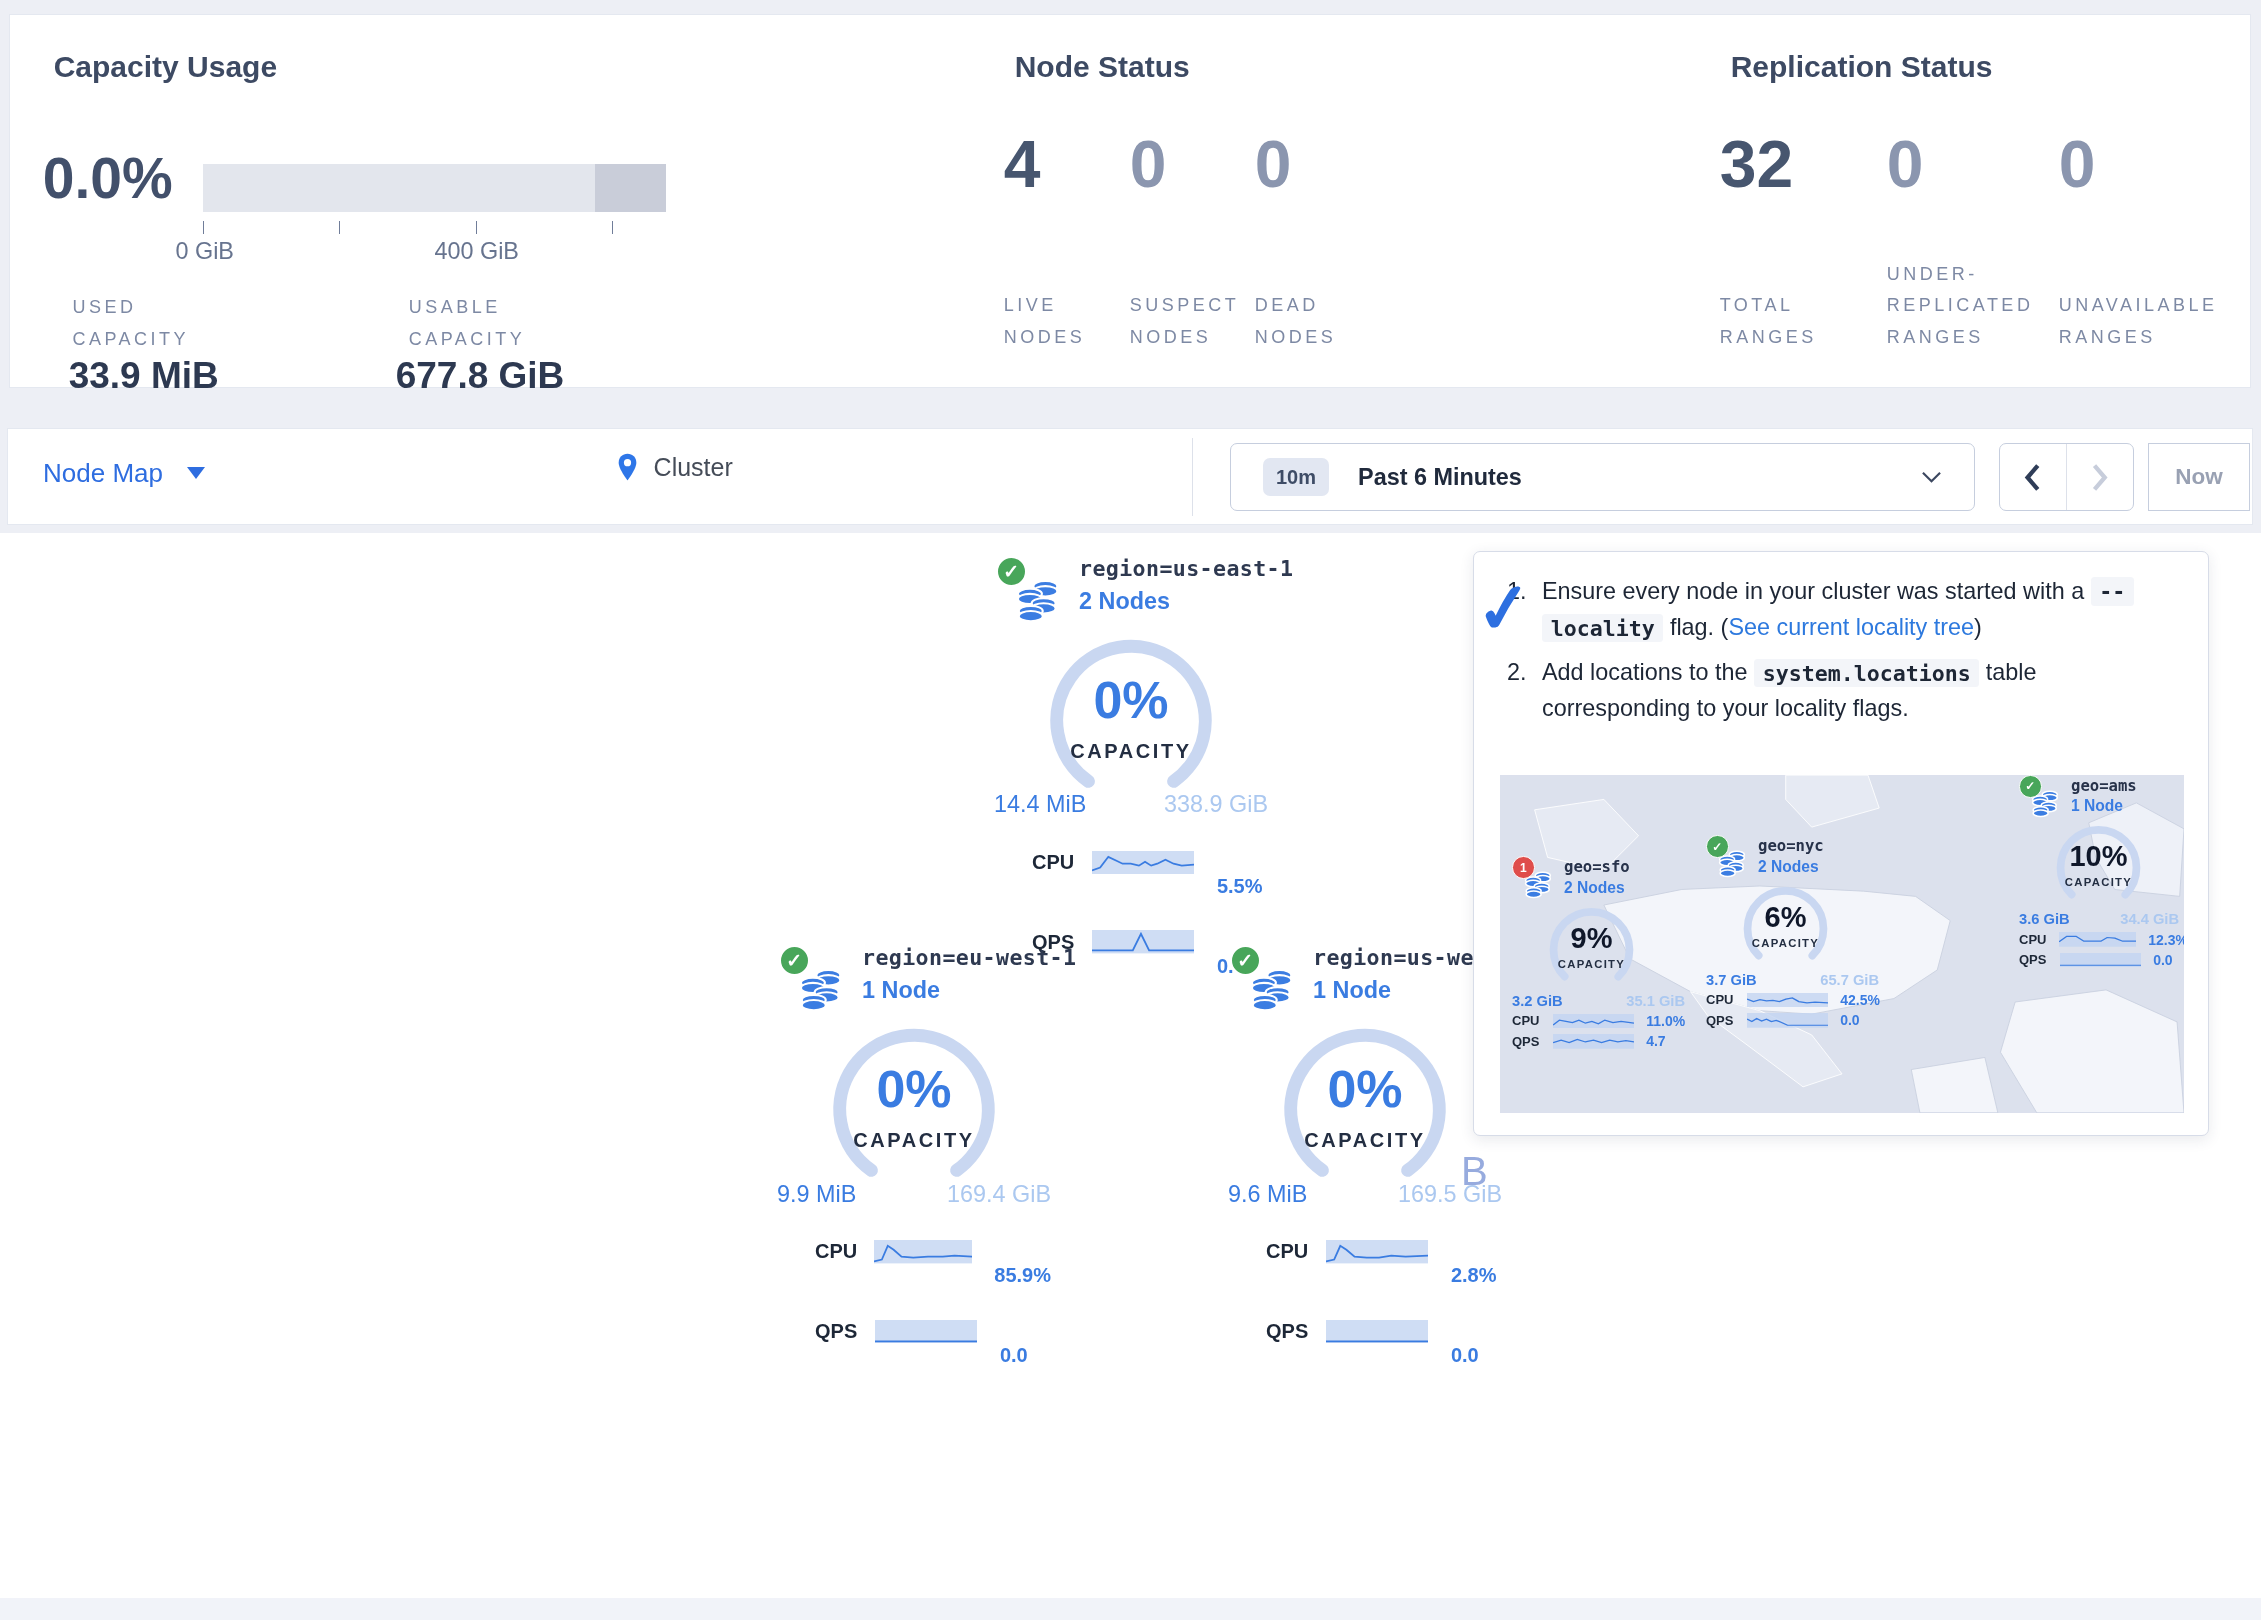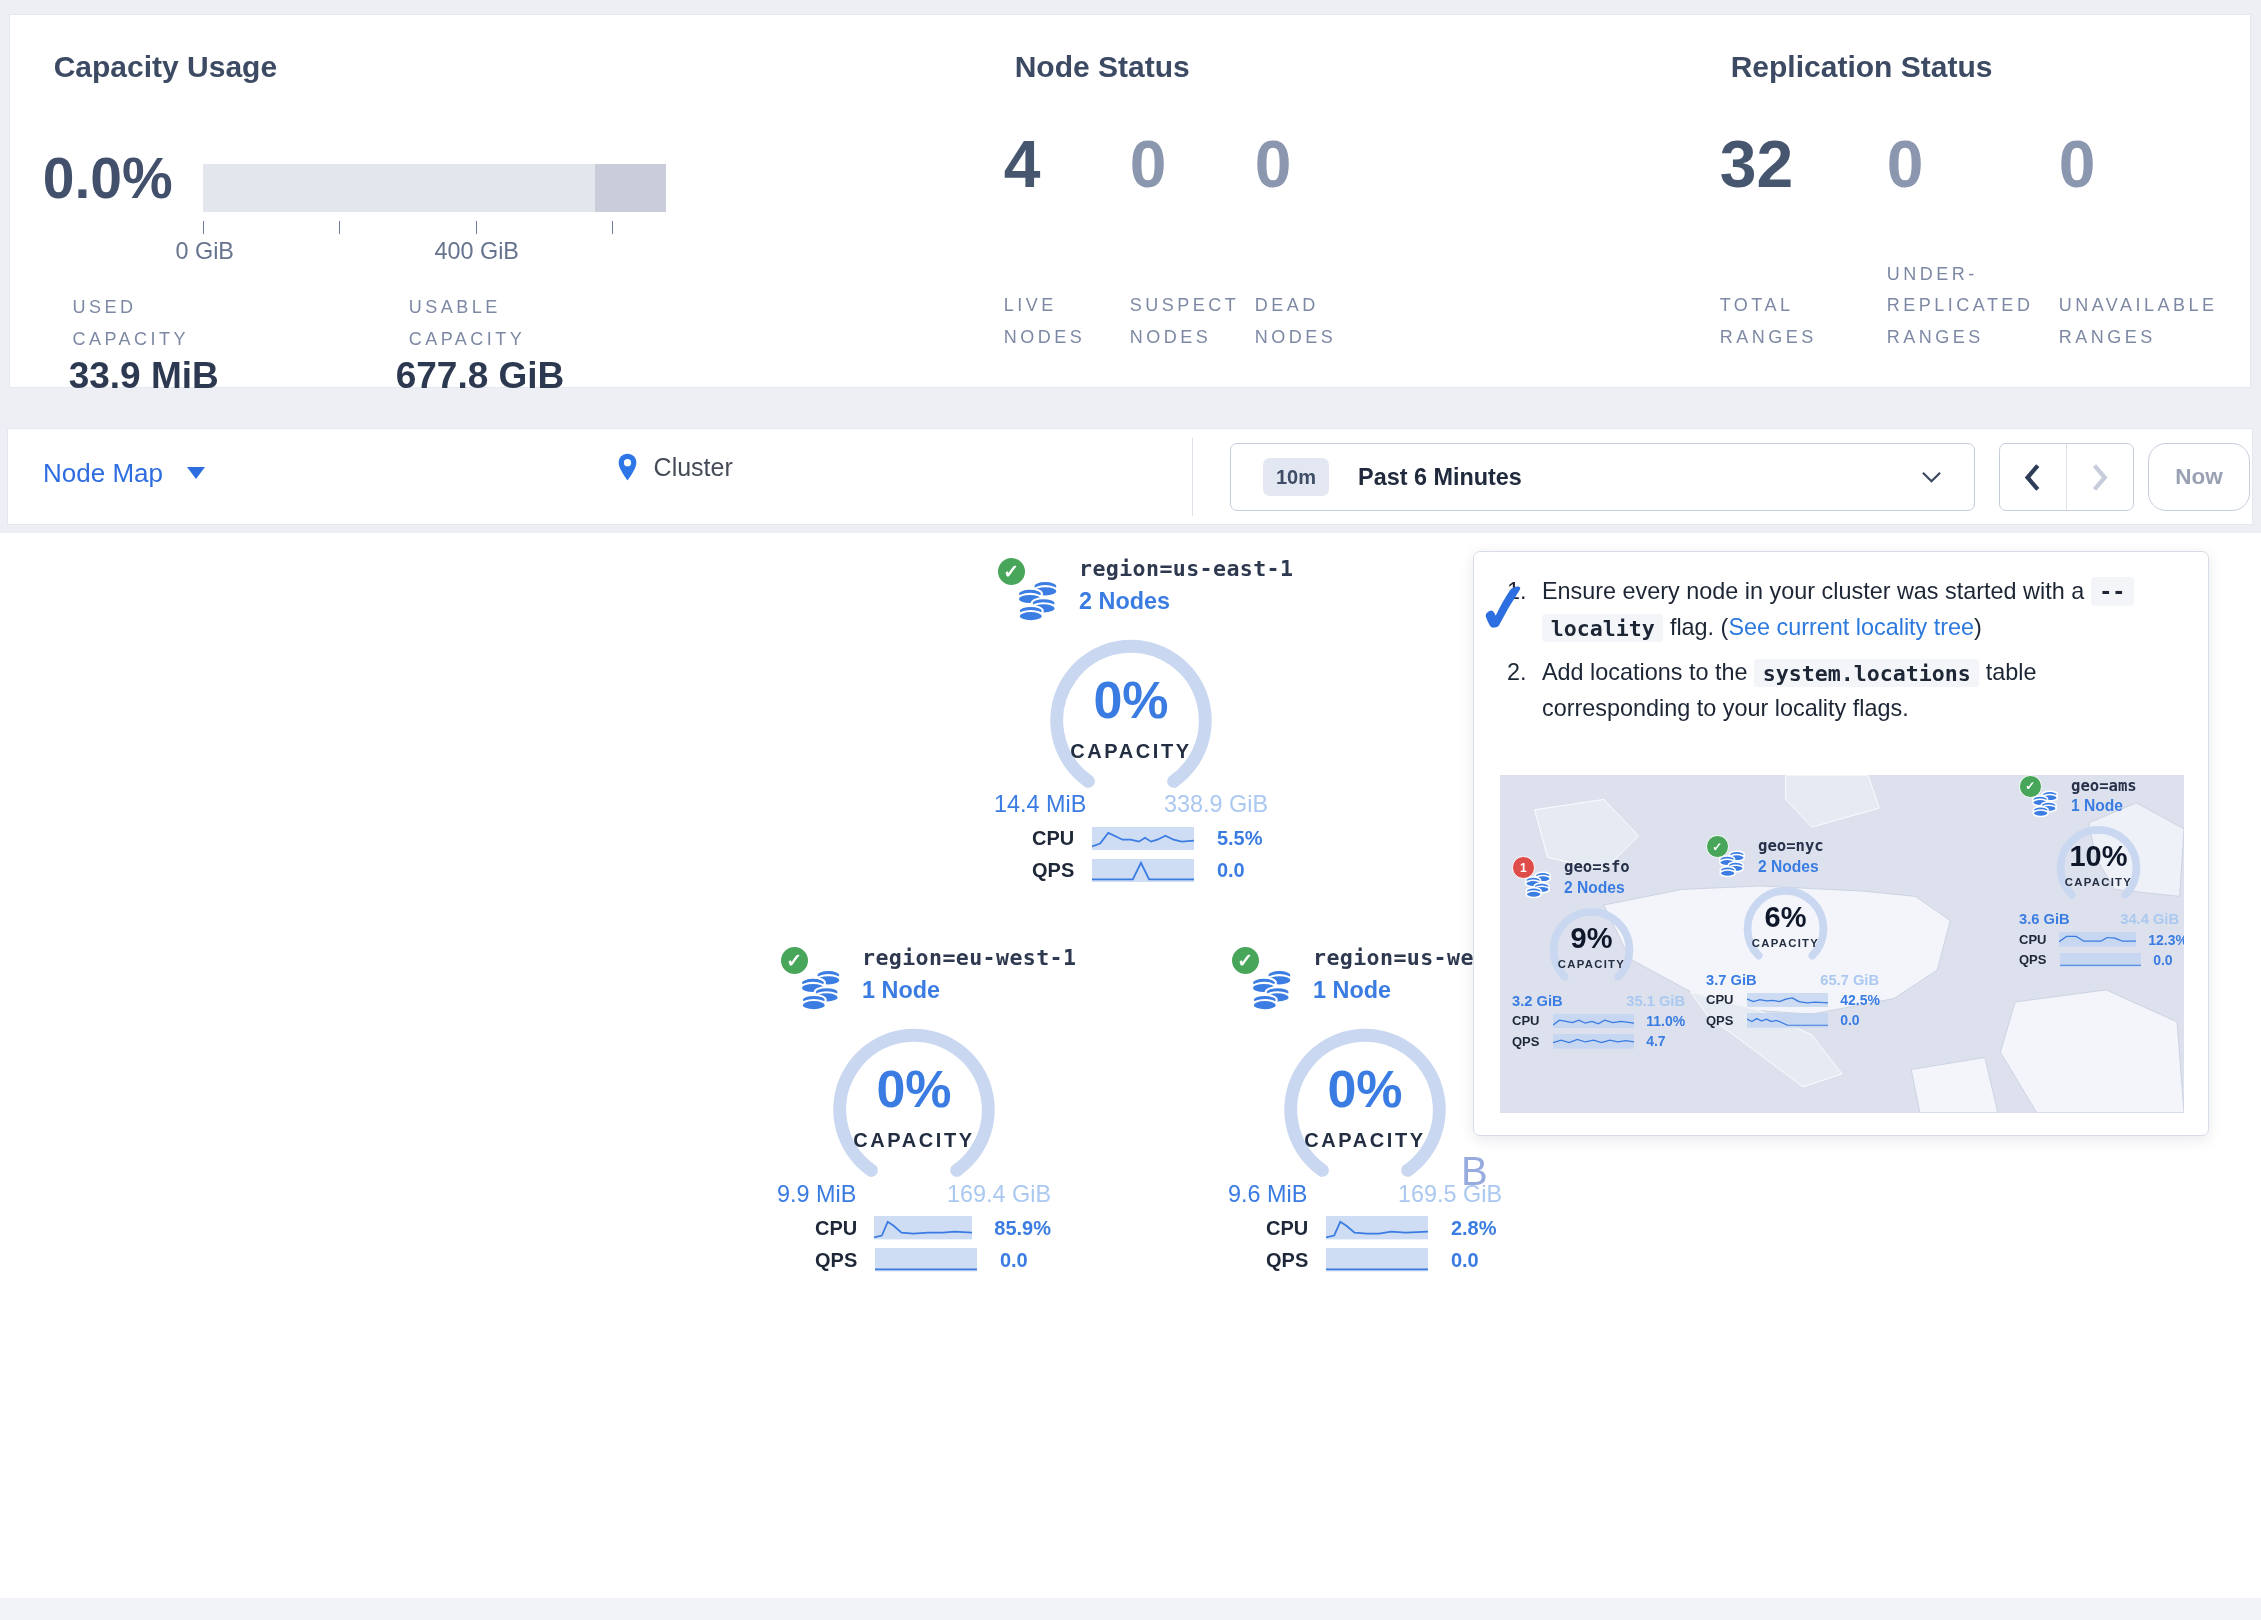--- a/index.html
+++ b/index.html
@@ -32,42 +32,42 @@
   .nm-caret{width:0;height:0;border-left:9.5px solid transparent;border-right:9.5px solid transparent;border-top:12px solid #2e6de0;}
   .crumb{position:absolute;left:609px;top:24px;display:flex;align-items:center;gap:15.6px;font-size:25px;color:#454c58;}
   .tb-divider{position:absolute;left:1184px;top:8.7px;height:78px;width:0.9px;background:#dde1ea;}
   .timebox{position:absolute;left:1222px;top:14px;width:745px;height:68px;border:0.9px solid #c6cede;border-radius:7px;box-sizing:border-box;display:flex;align-items:center;padding:0 32px;gap:29px;background:#fff;cursor:pointer;}
   .badge10m{background:#e2e7f2;border-radius:7px;padding:7.8px 13px;font-size:20px;font-weight:700;color:#3e4c66;}
   .tlabel{font-size:23.4px;font-weight:700;color:#202a3c;}
   .tchev{margin-left:auto;}
   .pager{position:absolute;left:1991px;top:14px;width:135px;height:68px;border:0.9px solid #c6cede;border-radius:7px;box-sizing:border-box;display:flex;background:#fff;}
   .pager .pg{flex:1;display:flex;align-items:center;justify-content:center;cursor:pointer;}
   .pager .pg:first-child{border-right:0.9px solid #dde1ea;}
-  .nowbtn{position:absolute;left:2140px;top:14px;width:102px;height:68px;border:0.9px solid #c6cede;border-radius:18px;box-sizing:border-box;display:flex;align-items:center;justify-content:center;font-size:22.5px;font-weight:700;color:#99a1b3;background:#fff;cursor:pointer;}
+  .nowbtn{position:absolute;left:2140px;top:14px;width:102px;height:68px;border:0.9px solid #c6cede;border-radius:0;box-sizing:border-box;display:flex;align-items:center;justify-content:center;font-size:22.5px;font-weight:700;color:#99a1b3;background:#fff;cursor:pointer;}
   
   .map{position:absolute;left:0;top:533px;width:2261px;height:1065px;background:#fff;}
   .footer{position:absolute;left:0;top:1598px;width:2261px;height:22.5px;background:#f1f3f9;}
   .watermark{position:absolute;left:1461px;top:616px;font-size:40px;color:#97abde;z-index:1;}
   
   .region{position:absolute;width:274px;cursor:pointer;}
   .r-head{position:relative;min-height:73px;padding-left:85px;box-sizing:border-box;}
   .r-check{position:absolute;left:1.7px;top:0;width:31px;height:31px;border-radius:50%;background:#48a65a;color:#fff;font-size:19px;font-weight:700;display:flex;align-items:center;justify-content:center;z-index:2;border:2.6px solid #fff;box-sizing:border-box;}
   .r-db{position:absolute;left:21px;top:19px;}
   .r-name{font-family:"DejaVu Sans Mono",monospace;font-size:21.6px;font-weight:700;color:#2e3950;letter-spacing:0.4px;white-space:nowrap;}
   .r-nodes{margin-top:7px;font-size:23.4px;font-weight:700;color:#3a7ce1;}
   .r-gauge{position:relative;width:190px;height:161px;margin:5.2px auto 0;}
   .r-pct{position:absolute;top:36px;left:0;width:100%;text-align:center;font-size:52px;font-weight:700;color:#3a7ce1;}
   .r-cap{position:absolute;top:106px;left:0;width:100%;text-align:center;font-size:20px;font-weight:700;color:#232e42;letter-spacing:2.6px;}
   .r-vals{display:flex;justify-content:space-between;margin-top:-3.5px;font-size:23.4px;font-weight:400;}
   .v-used{color:#3a7ce1;}
   .v-total{color:#abc8f0;}
   .r-row{display:flex;align-items:center;margin-top:8.7px;padding-left:38px;}
   .r-lab{width:50px;font-size:20px;font-weight:700;color:#1d2737;}
   .r-spark{width:102px;height:23.4px;margin-left:10.4px;}
-  .r-val{font-size:20px;font-weight:700;color:#3a7ce1;margin-left:22.5px;}
+  .r-val{font-size:20px;font-weight:700;color:#3a7ce1;margin-left:22.5px;margin-top:48px;}
   
   .guide{position:absolute;left:1473px;top:18px;width:736px;height:585px;background:#fff;border:0.9px solid #d7dce8;border-radius:7px;box-sizing:border-box;box-shadow:0 3.5px 14px rgba(40,50,80,.10);z-index:5;}
   .g-head{height:62px;border-bottom:0.9px solid #e3e7ef;background:#f8fafc;border-radius:7px 7px 0 0;display:flex;align-items:center;padding:0 29px;gap:26px;box-sizing:border-box;}
   .g-title{font-size:23.4px;font-weight:700;color:#1f2a3c;white-space:nowrap;}
   .g-link{font-size:23.4px;color:#2d79de;text-decoration:none;white-space:nowrap;cursor:pointer;}
   .g-close{margin-left:auto;font-size:26px;color:#49536a;cursor:pointer;line-height:1;}
   .g-body{position:relative;padding:21px 33px 0 33px;font-size:23.4px;color:#1d2635;line-height:1.55;}
   .g-check{position:absolute;left:1.7px;top:3.5px;font-size:68px;color:#2d6fe0;font-weight:700;transform:rotate(-6deg);z-index:3;}
   .g-list{margin:0;padding:0;list-style:none;}
   .g-li{display:flex;margin-bottom:8.7px;}

